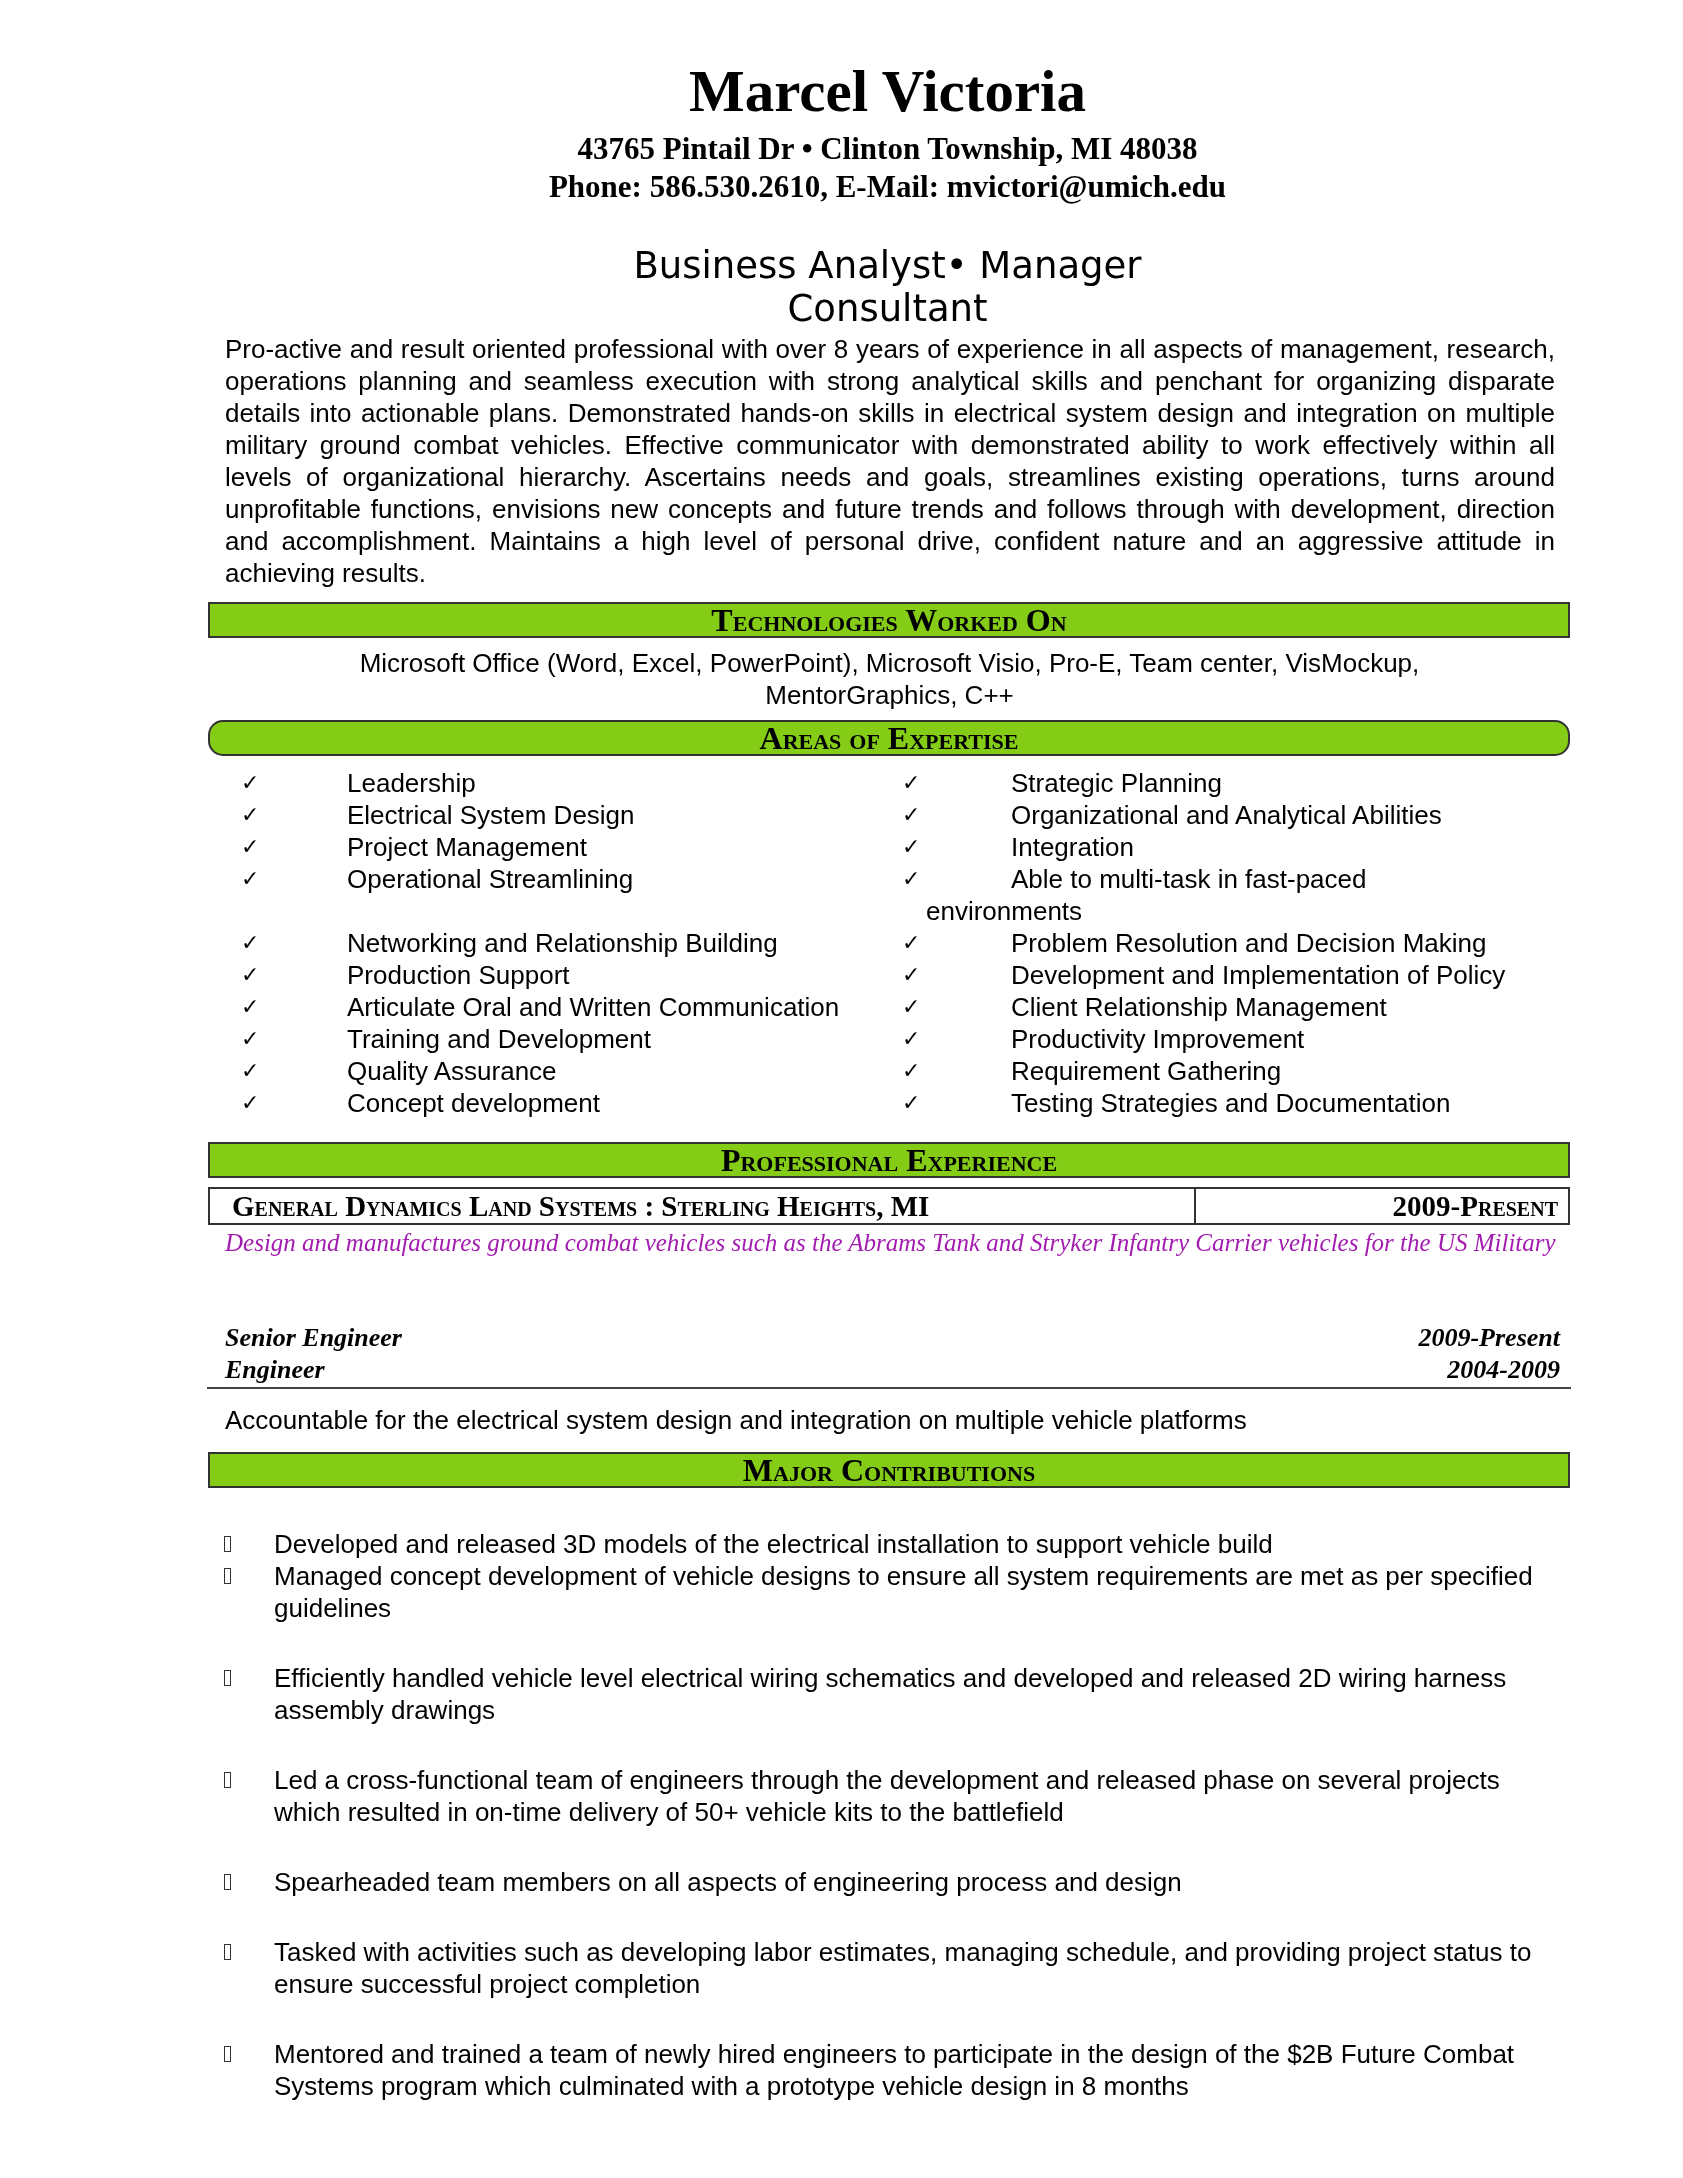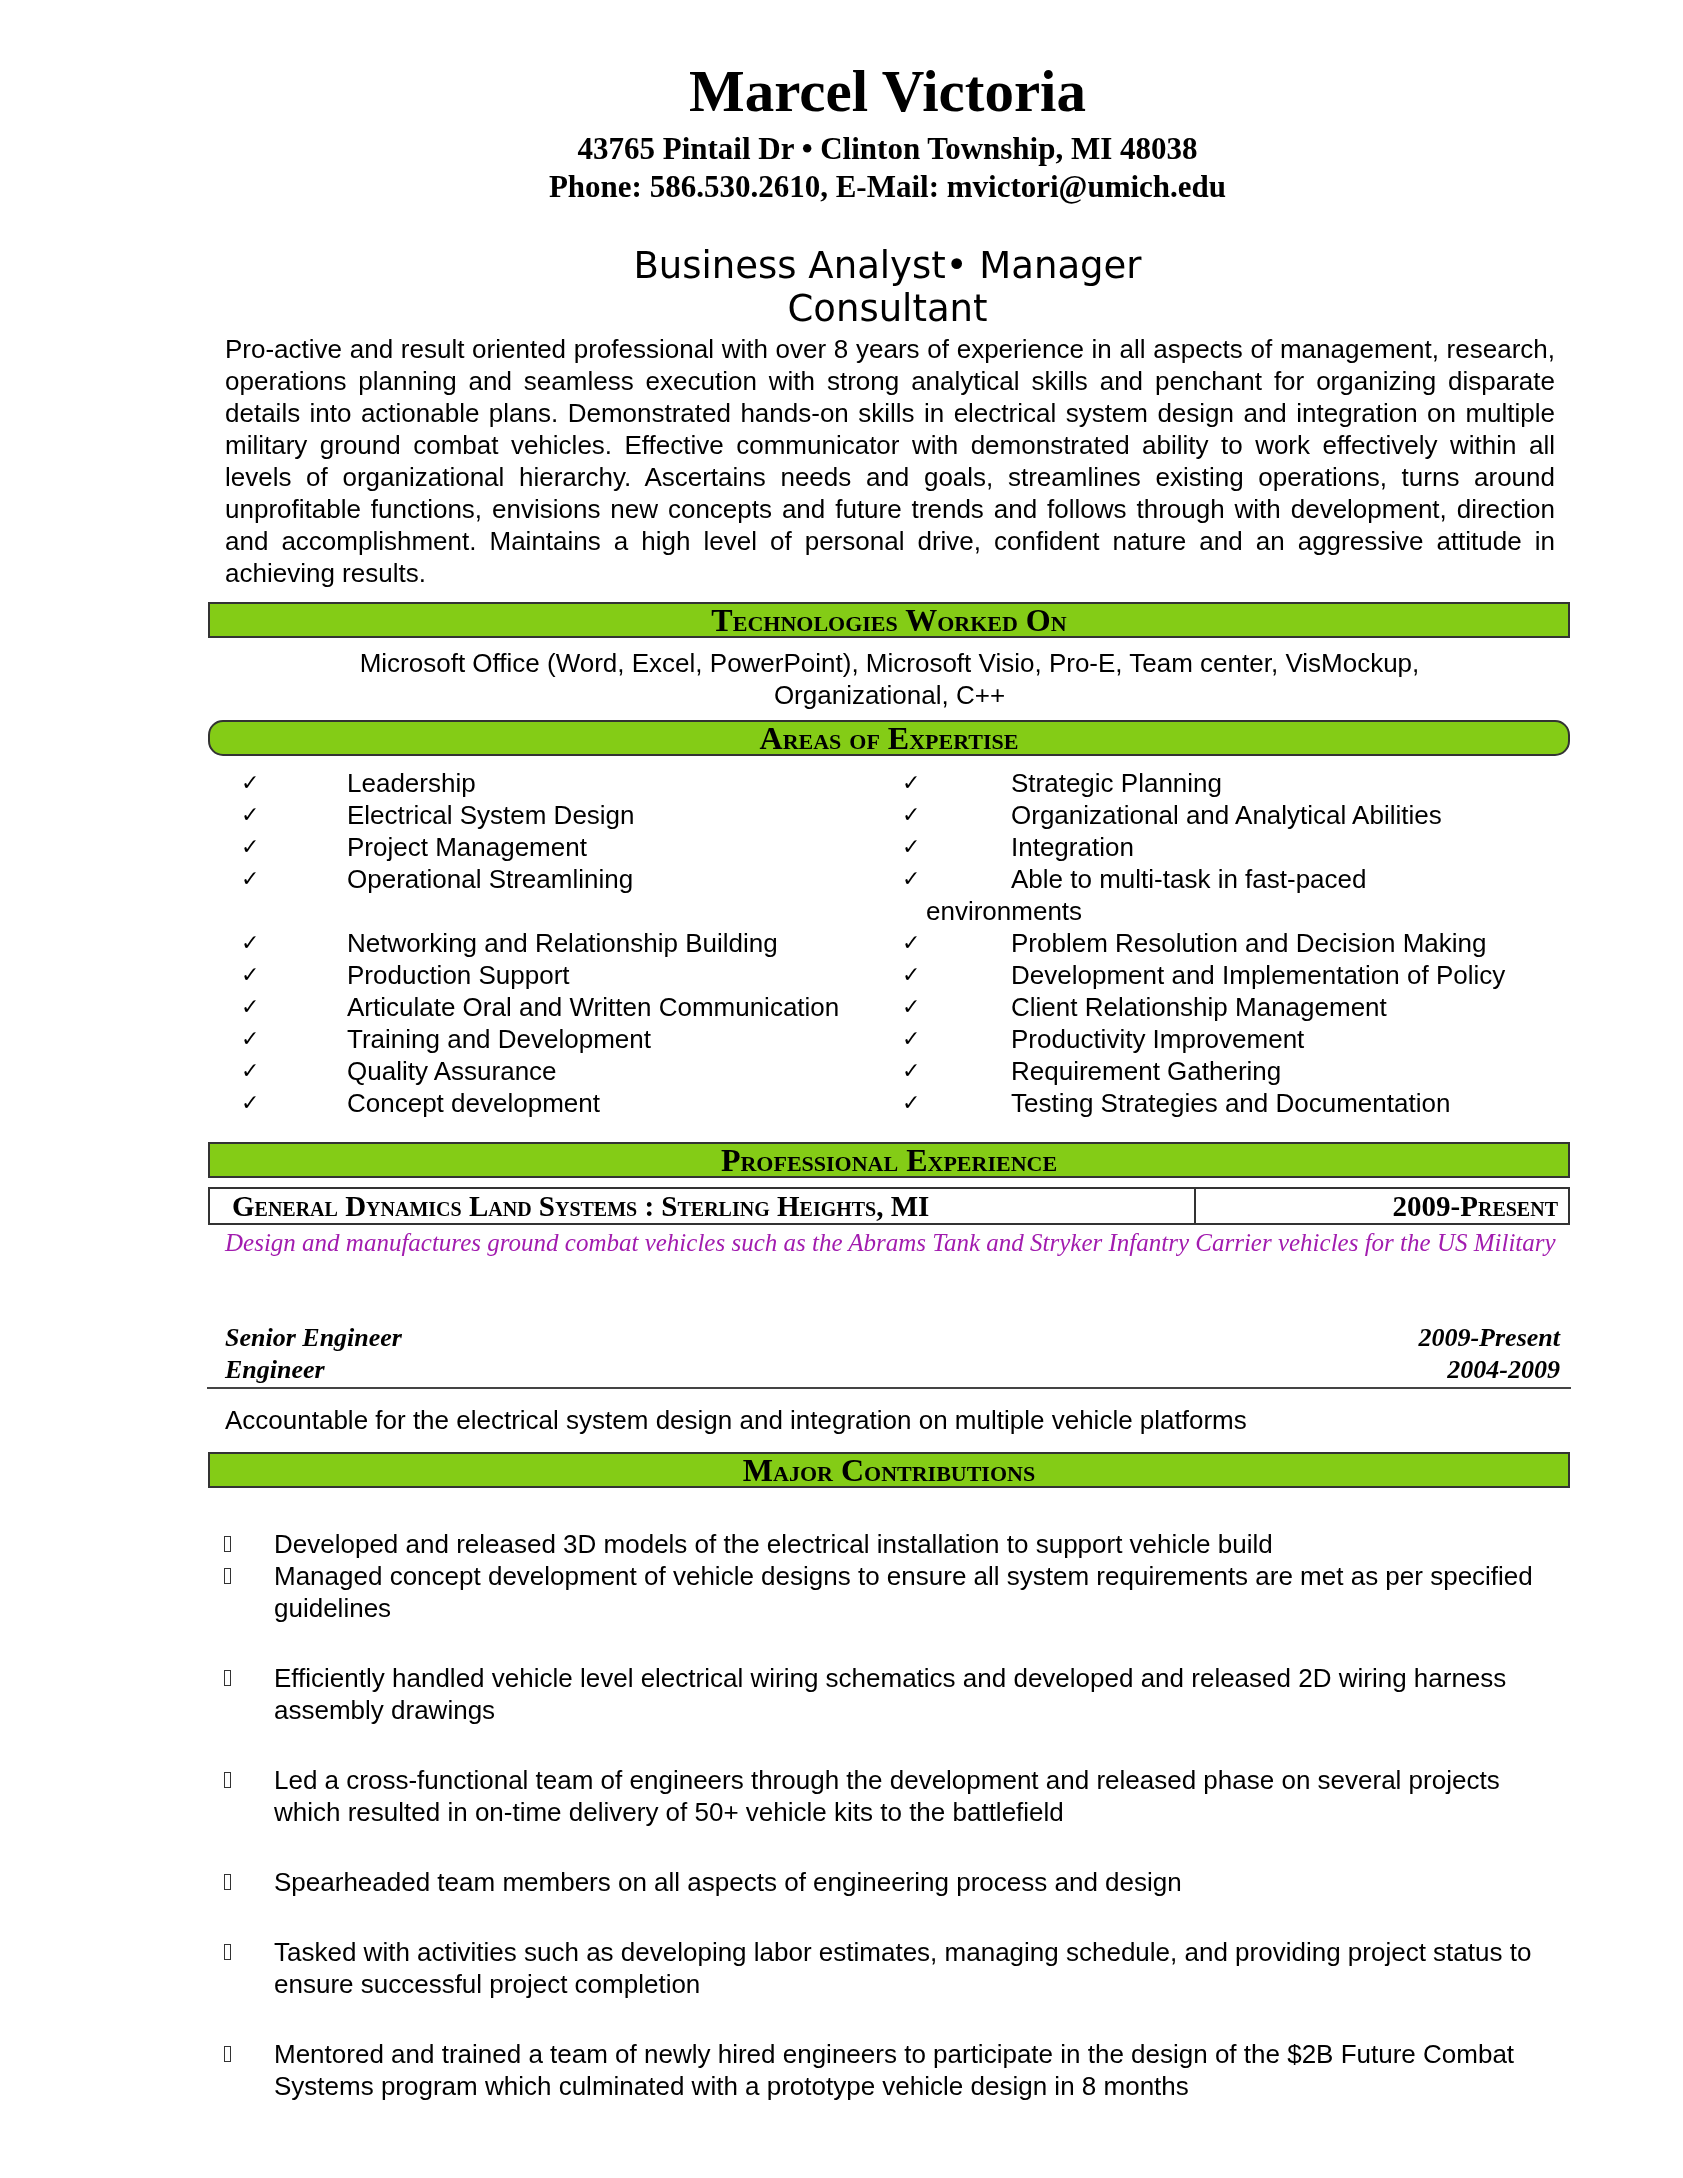--- a/index.html
+++ b/index.html
@@ -113,21 +113,21 @@
   <div class="contact">Phone: 586.530.2610, E-Mail: mvictori@umich.edu</div>
 
   <div class="headline l2">Consultant</div>
   <div class="headline l1">Business Analyst• Manager</div>
 
   <p class="summary">Pro-active and result oriented professional with over 8 years of experience in all aspects of management, research, operations planning and seamless execution with strong analytical skills and penchant for organizing disparate details into actionable plans. Demonstrated hands-on skills in electrical system design and integration on multiple military ground combat vehicles. Effective communicator with demonstrated ability to work effectively within all levels of organizational hierarchy. Ascertains needs and goals, streamlines existing operations, turns around unprofitable functions, envisions new concepts and future trends and follows through with development, direction and accomplishment. Maintains a high level of personal drive, confident nature and an aggressive attitude in achieving results.</p>
 
   <div class="section-bar bar-tech">Technologies Worked On</div>
   <div class="tech">
     <div>Microsoft Office (Word, Excel, PowerPoint), Microsoft Visio, Pro-E, Team center, VisMockup,</div>
-    <div>Organizational, C++</div>
+    <div>MentorGraphics, C++</div>
   </div>
 
   <div class="section-bar bar-areas">Areas of Expertise</div>
 
   <div class="areas-col areas-left">
     <div class="area-row">
         <span class="check">✓</span>
         <span class="label">Leadership</span>
       </div>
     <div class="area-row">

